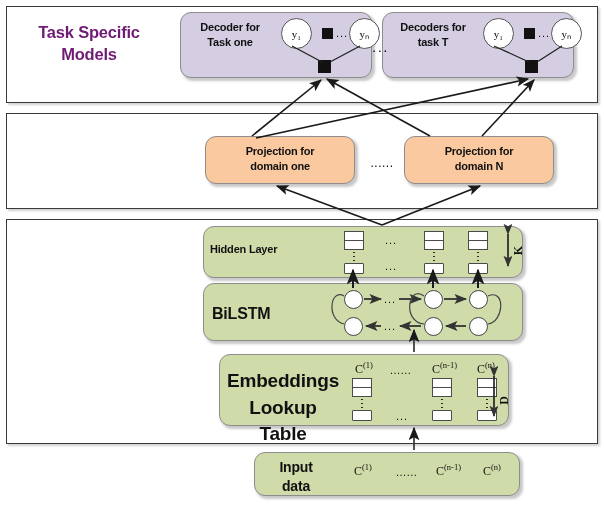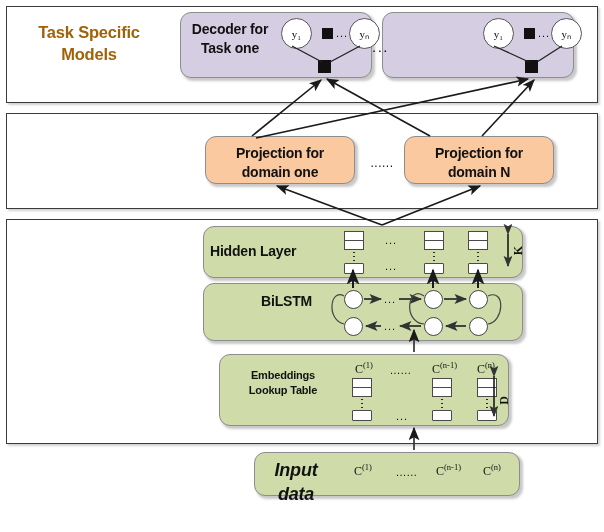--- a/index.html
+++ b/index.html
@@ -20,21 +20,21 @@
   }
   #frame-task{left:6px;  top:6px;   width:592px; height:97px;}
   #frame-domain{left:6px;top:113px; width:592px; height:96px;}
   #frame-shared{left:6px;top:219px; width:592px; height:225px;}
 
   
   .section-title{
     position:absolute;
     font-weight:bold;
     font-size:16.5px;
-    color:#a16207;
+    color:#701a75;
     text-align:center;
     line-height:1.32;
     letter-spacing:-0.2px;
   }
   #title-task{left:14px; top:22px;  width:150px;}
   #title-domain{left:14px;top:130px;width:150px;}
   #title-shared{left:14px;top:232px;width:160px;}
 
   
   .rbox{
@@ -44,21 +44,21 @@
     border-radius:11px;
     box-shadow:2.5px 2.5px 2.5px rgba(0,0,0,0.22);
   }
   .purple{background:#d5cde2;}
   .orange{background:#fac9a0;}
   .green {background:#cfdca9;}
 
   .blabel{
     position:absolute;
     font-weight:bold;
-    font-size:14px;
+    font-size:11px;
     color:#111;
     line-height:1.35;
     text-align:center;
     letter-spacing:-0.2px;
   }
 
   
   #dec1{left:180px;top:12px;width:192px;height:66px;}
   #dec2{left:382px;top:12px;width:192px;height:66px;}
   #dec1-label{left:184px;top:20px;width:92px;}
@@ -87,30 +87,30 @@
   
   #proj1{left:205px;top:136px;width:150px;height:48px;}
   #proj2{left:404px;top:136px;width:150px;height:48px;}
   #proj1-label{left:205px;top:144px;width:150px;}
   #proj2-label{left:404px;top:144px;width:150px;}
   #proj-dots{left:362px;top:156px;width:40px;text-align:center;
              font-size:12px;color:#111;letter-spacing:0.5px;}
 
   
   #hidden-box{left:203px;top:226px;width:320px;height:52px;}
-  #hidden-label{left:210px;top:242px;width:120px;text-align:left;font-size:14px;}
+  #hidden-label{left:210px;top:242px;width:120px;text-align:left;font-size:11px;}
 
   #bilstm-box{left:203px;top:283px;width:320px;height:58px;}
-  #bilstm-label{left:212px;top:292px;width:100px;text-align:right;font-size:14px;}
+  #bilstm-label{left:212px;top:303px;width:100px;text-align:left;font-size:16px;}
 
   #emb-box{left:219px;top:354px;width:290px;height:72px;}
-  #emb-label{left:224px;top:368px;width:118px;font-size:11px;line-height:1.4;text-align:center;}
+  #emb-label{left:224px;top:368px;width:118px;font-size:19px;line-height:1.4;text-align:center;}
 
   #input-box{left:254px;top:452px;width:266px;height:44px;}
-  #input-label{left:262px;top:458px;width:68px;font-size:18px;line-height:1.35;font-style:italic;}
+  #input-label{left:262px;top:458px;width:68px;font-size:14px;line-height:1.35;}
 
   
   .cell-stack{position:absolute;}
   .cell2{
     width:20px;height:19px;background:#fff;border:1.2px solid #4a4a4a;
     box-sizing:border-box;position:relative;
   }
   .cell2:after{
     content:"";position:absolute;left:0;top:8px;width:100%;height:1.2px;background:#4a4a4a;
   }
@@ -166,20 +166,21 @@
   <div class="frame" id="frame-task"></div>
   <div class="frame" id="frame-domain"></div>
   <div class="frame" id="frame-shared"></div>
 
   <div class="section-title" id="title-task">Task Specific<br>Models</div>
 
   <div class="rbox purple" id="dec1"></div>
   <div class="blabel" id="dec1-label">Decoder for<br>Task one</div>
 
   <div class="rbox purple" id="dec2"></div>
+  <div class="blabel" id="dec2-label">Decoders for<br>task T</div>
 
   <div class="ellipsis-mid" style="left:372px;top:38px;">...</div>
 
   <div class="node-circle" style="left:281px;top:18px;">
       <span>y₁</span>
     </div>
   <div class="blk-sq" style="left:322px;top:28px;"></div>
   <div class="dots-tiny" style="left:336px;top:28px;">...</div>
   <div class="node-circle" style="left:349px;top:18px;">
       <span>yₙ</span>

